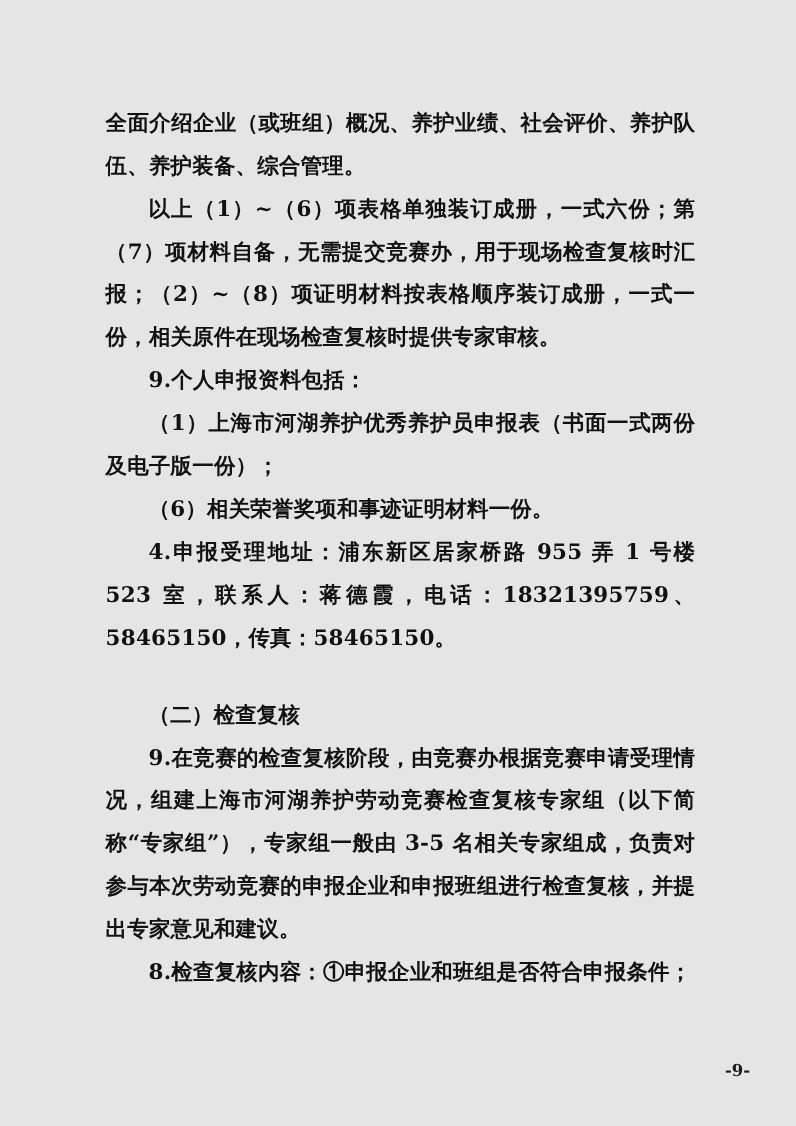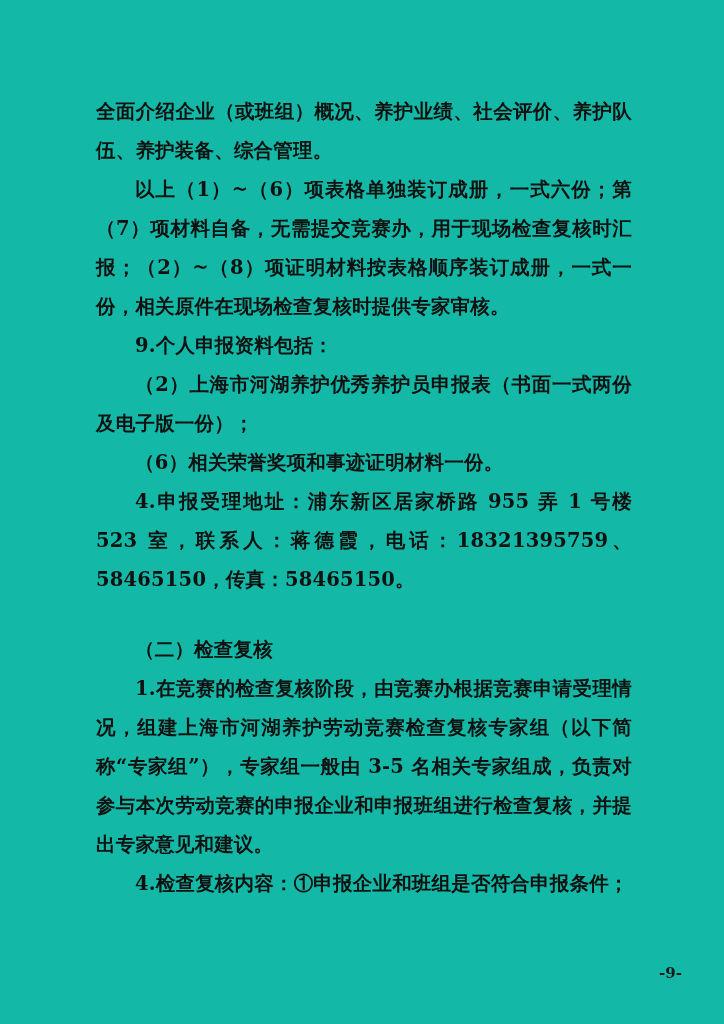--- a/index.html
+++ b/index.html
@@ -14,21 +14,21 @@
     color: #0d0d0d;
     position: relative;
     overflow: hidden;
   }
   .page {
     position: absolute;
     left: 0;
     top: 0;
     width: 724px;
     height: 1024px;
-    background: #14b8a6;
+    background: #e5e5e5;
   }
   .content {
     position: absolute;
     left: 96px;
     top: 92px;
     width: 536px;
   }
   .para {
     font-size: 19.5px;
     line-height: 39px;
@@ -58,21 +58,21 @@
   }
 </style>
 </head>
 <body>
 
 <div class="page">
   <div class="content">
     <p class="para">全面介绍企业（或班组）概况、养护业绩、社会评价、养护队伍、养护装备、综合管理。</p>
     <p class="para indent">以上（1）~（6）项表格单独装订成册，一式六份；第（7）项材料自备，无需提交竞赛办，用于现场检查复核时汇报；（2）~（8）项证明材料按表格顺序装订成册，一式一份，相关原件在现场检查复核时提供专家审核。</p>
     <p class="para indent">9.个人申报资料包括：</p>
-    <p class="para indent">（2）上海市河湖养护优秀养护员申报表（书面一式两份及电子版一份）；</p>
+    <p class="para indent">（1）上海市河湖养护优秀养护员申报表（书面一式两份及电子版一份）；</p>
     <p class="para indent">（6）相关荣誉奖项和事迹证明材料一份。</p>
     <p class="para indent">4.申报受理地址：浦东新区居家桥路 955 弄 1 号楼 523 室，联系人：蒋德霞，电话：18321395759、58465150，传真：58465150。</p>
     <p class="para heading">（二）检查复核</p>
-    <p class="para indent">1.在竞赛的检查复核阶段，由竞赛办根据竞赛申请受理情况，组建上海市河湖养护劳动竞赛检查复核专家组（以下简称“专家组”），专家组一般由 3-5 名相关专家组成，负责对参与本次劳动竞赛的申报企业和申报班组进行检查复核，并提出专家意见和建议。</p>
-    <p class="para indent">4.检查复核内容：①申报企业和班组是否符合申报条件；</p>
+    <p class="para indent">9.在竞赛的检查复核阶段，由竞赛办根据竞赛申请受理情况，组建上海市河湖养护劳动竞赛检查复核专家组（以下简称“专家组”），专家组一般由 3-5 名相关专家组成，负责对参与本次劳动竞赛的申报企业和申报班组进行检查复核，并提出专家意见和建议。</p>
+    <p class="para indent">8.检查复核内容：①申报企业和班组是否符合申报条件；</p>
   </div>
   <div class="page-number">-9-</div>
 </div>
 
 </body></html>

